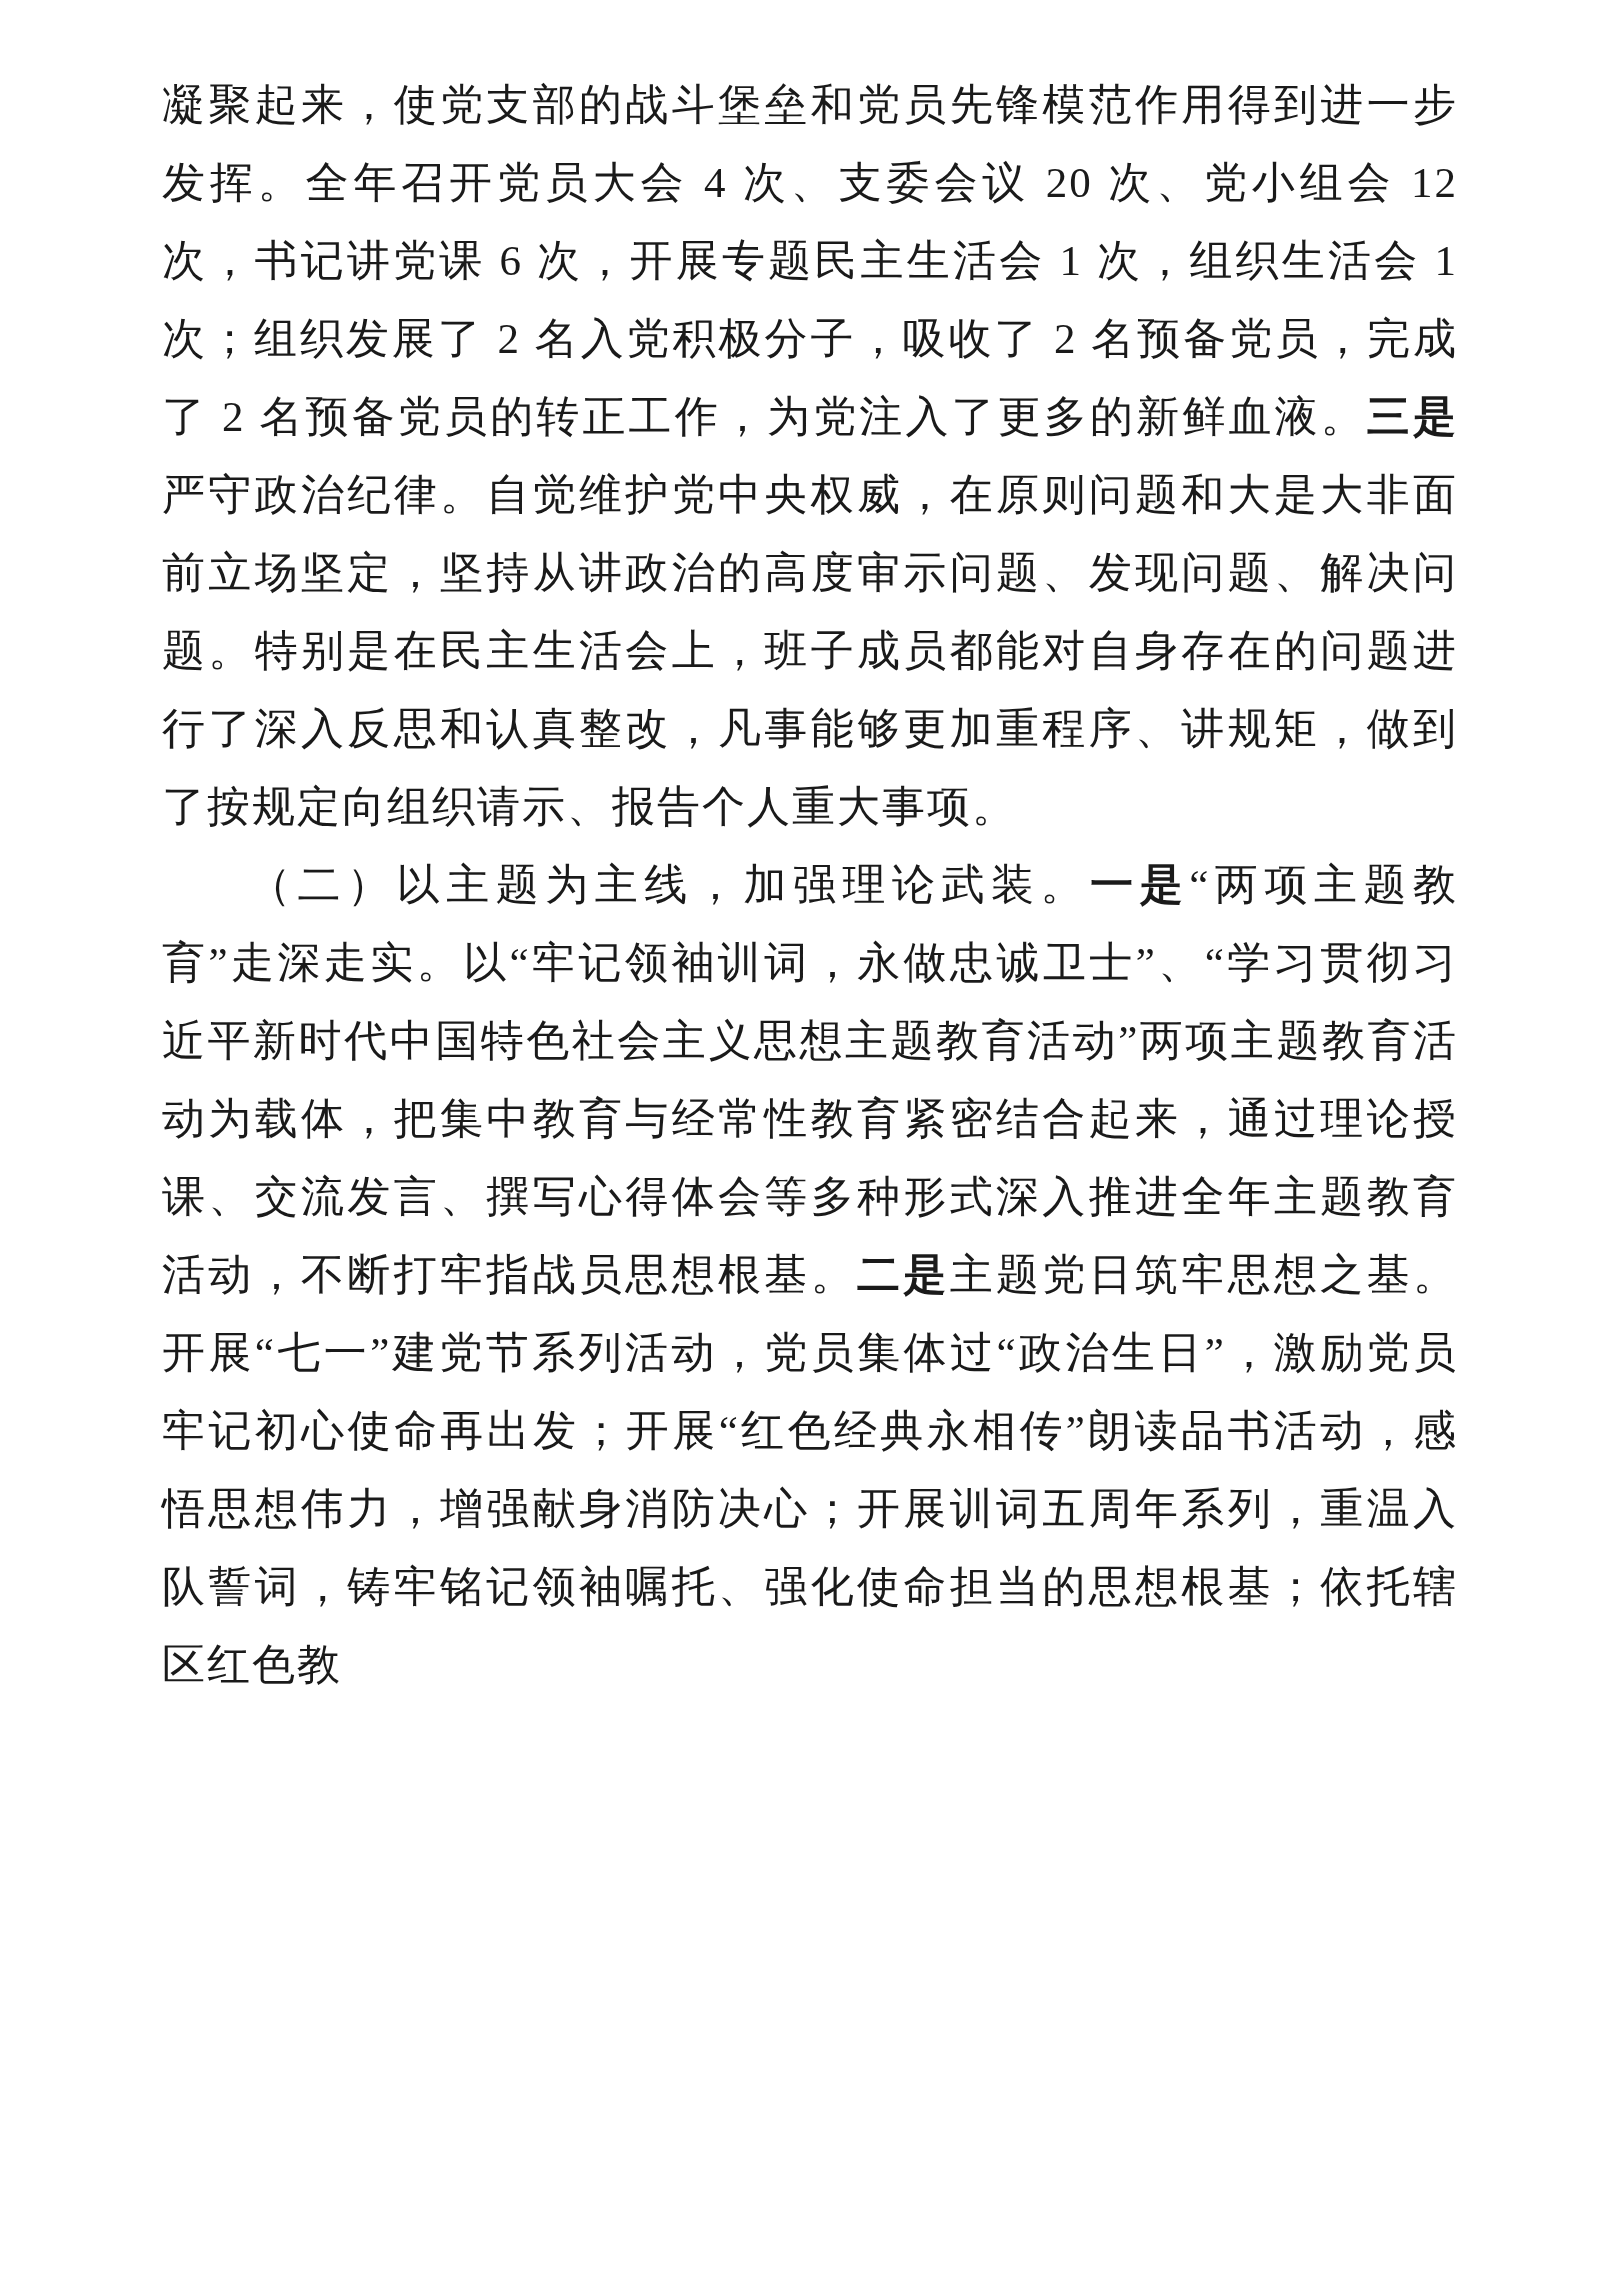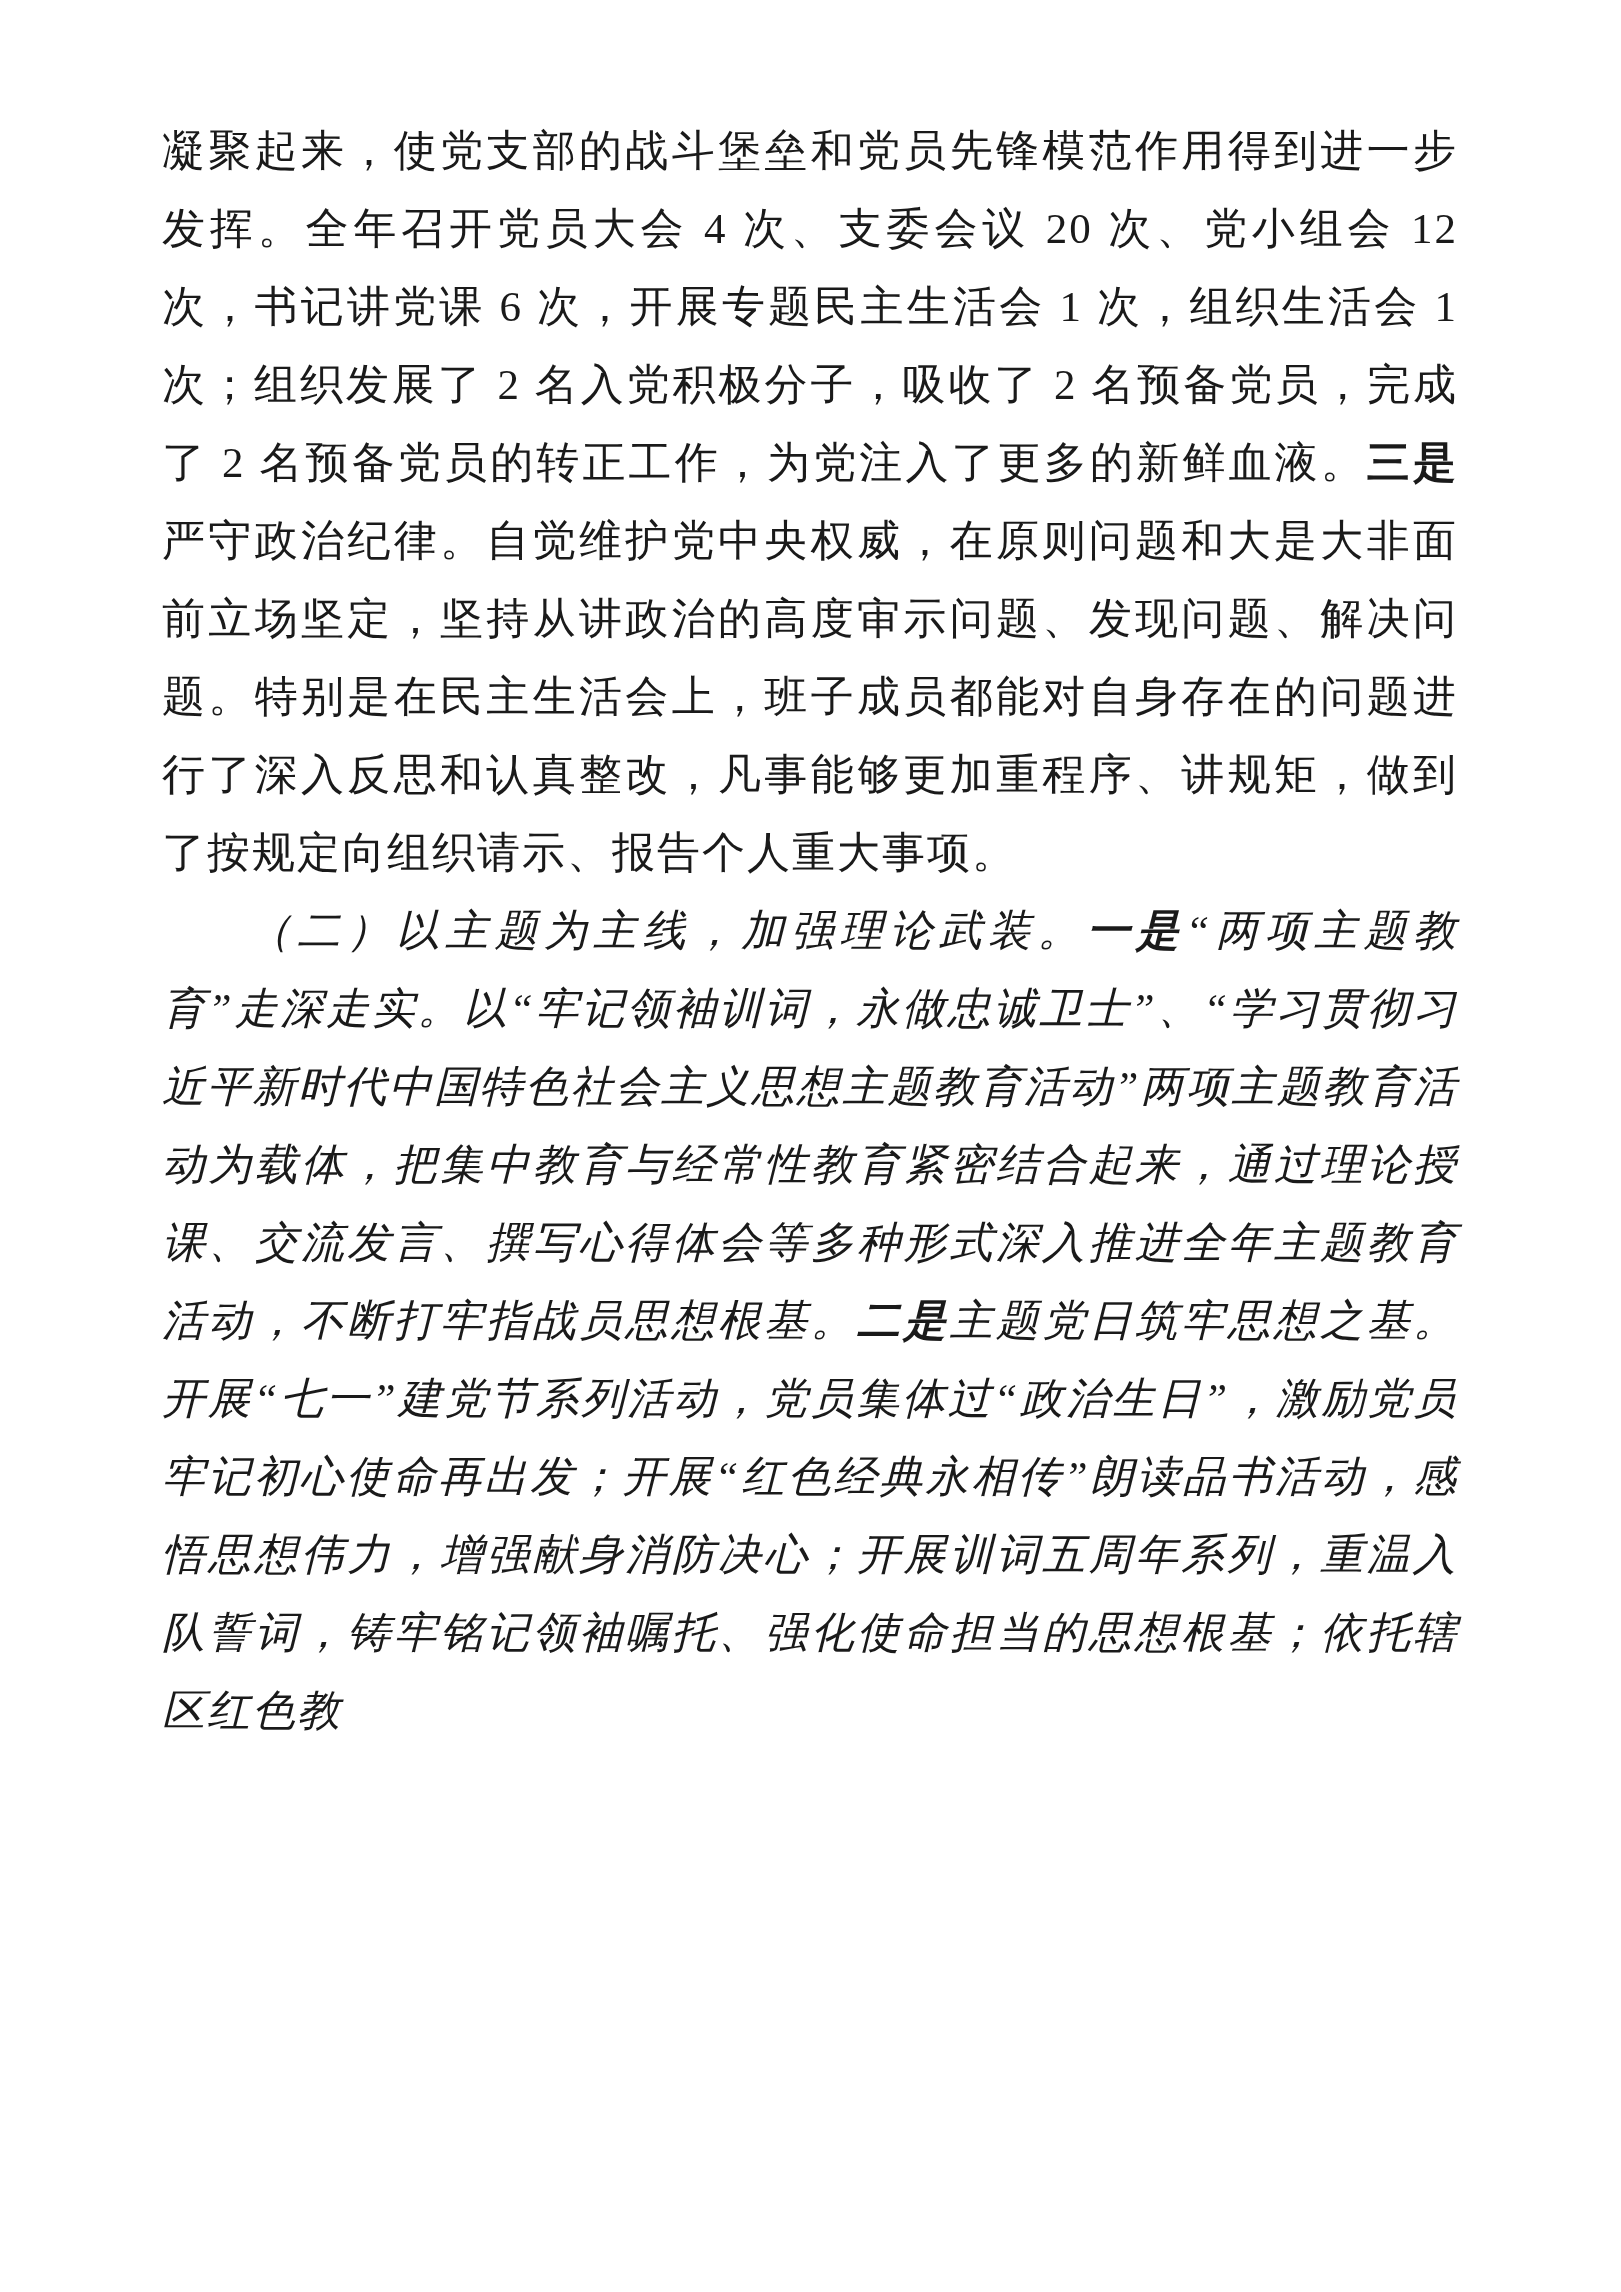--- a/index.html
+++ b/index.html
@@ -6,40 +6,39 @@
     margin: 0;
     padding: 0;
     background: #ffffff;
   }
   .page {
     position: relative;
     width: 1621px;
     height: 2293px;
     background: #ffffff;
     box-sizing: border-box;
-    padding: 112px 163px 0 162px;
+    padding: 66px 163px 0 162px;
     overflow: hidden;
     font-family: "Liberation Serif", "DejaVu Serif", serif;
     color: #1a1a1a;
   }
   .content {
     width: 100%;
   }
   .para {
     margin: 0;
     font-size: 43px;
     line-height: 78px;
     letter-spacing: 2px;
     text-align: justify;
     text-justify: inter-character;
     word-break: break-all;
   }
   .para.indent {
     text-indent: 2em;
-    font-style: italic;
   }
   .bold {
     font-weight: bold;
   }
 </style>
 </head>
 <body>
 
 <div class="page">
   <div class="content">

